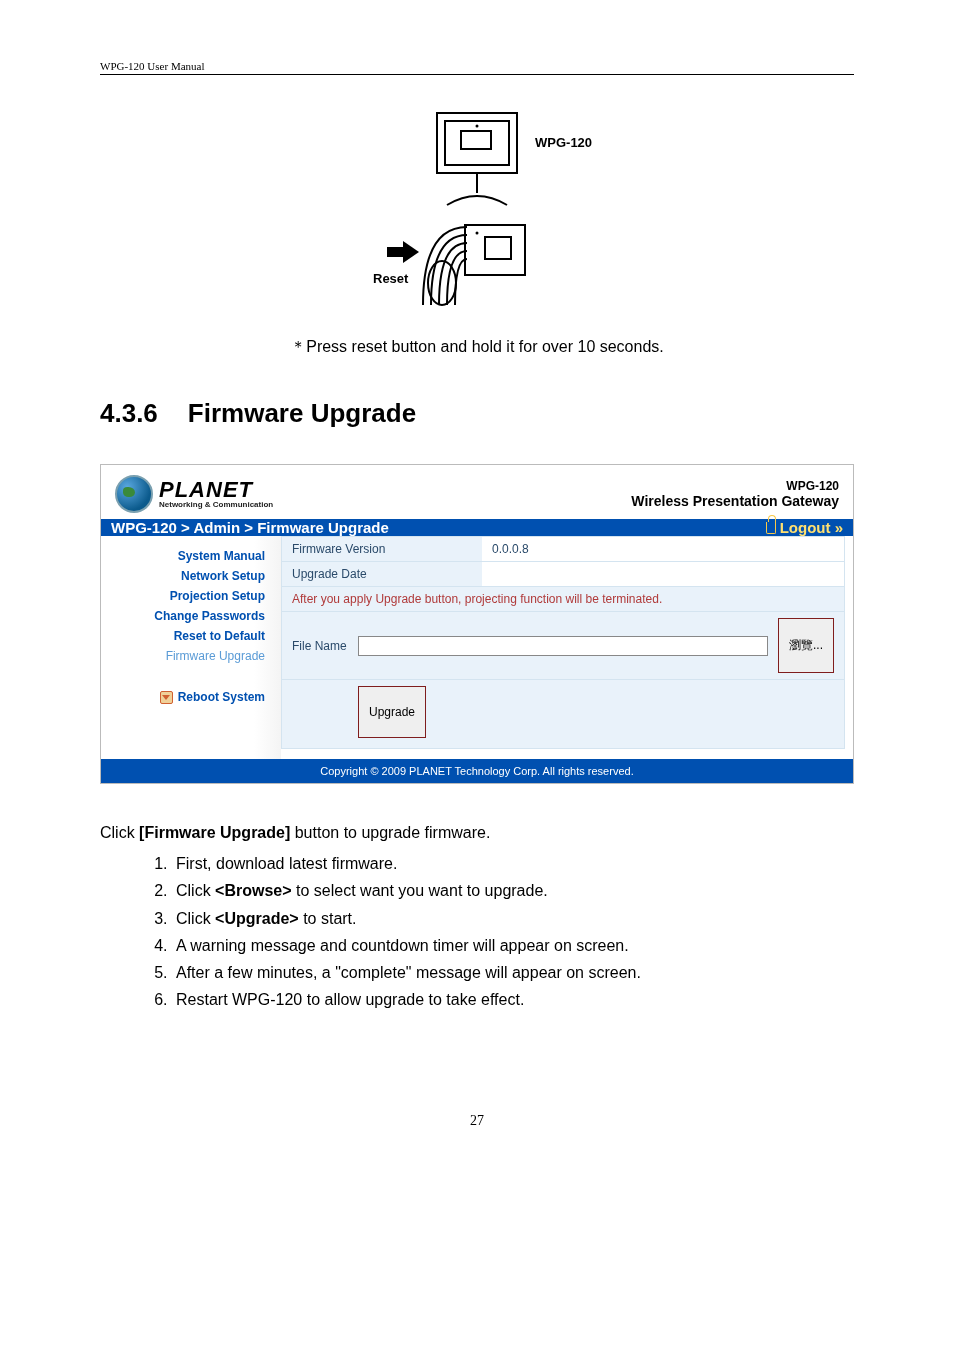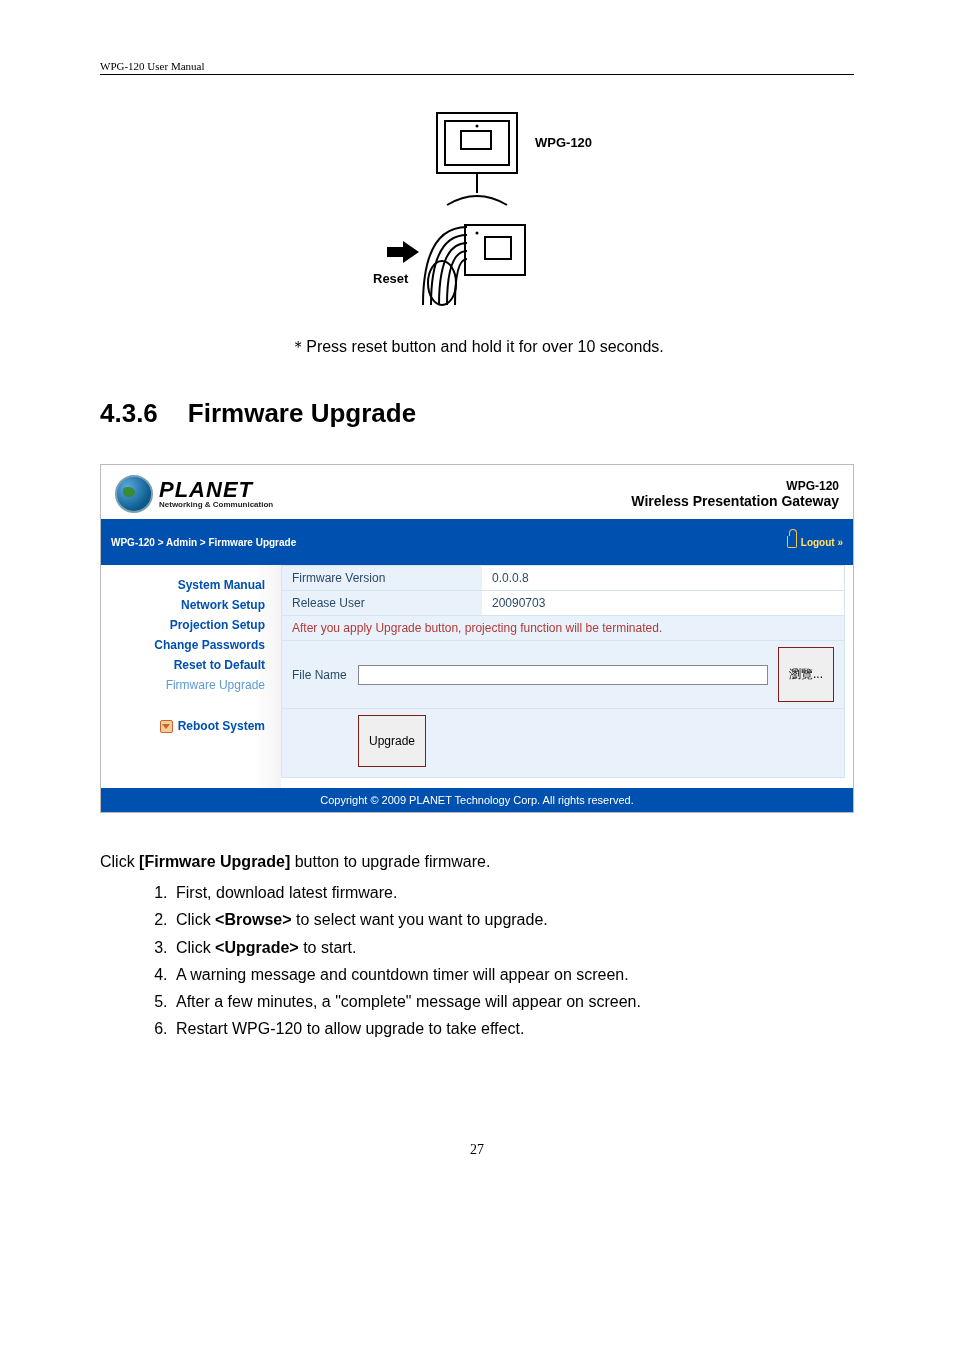--- a/index.html
+++ b/index.html
@@ -62,24 +62,24 @@
   .logo-text { display:flex; flex-direction:column; line-height:1; }
   .logo-text .big { font-weight: 900; font-size: 22px; color:#000; font-style: italic; letter-spacing:1px;}
   .logo-text .small { font-size: 8px; color:#222; font-weight:bold;}
   .top-right { margin-left:auto; text-align:right; }
   .top-right .model { font-weight: bold; font-size: 12px; }
   .top-right .tagline { font-weight: bold; font-size: 14px; }
   .breadcrumb-bar {
     background: #0050b0;
     color: #fff;
     font-weight: bold;
-    font-size: 10px;
+    font-size: 15px;
     display: flex;
     align-items: center;
-    padding: 17px 10px;
+    padding: 0 10px;
   }
   .breadcrumb-bar .crumb { }
   .breadcrumb-bar .logout {
     margin-left: auto;
     color: #ffe070;
     display:flex; align-items:center; gap:4px;
   }
   .lock-icon {
     width:10px; height:12px; border:1.5px solid #f7c848; border-top:none;
     border-radius:0 0 2px 2px; position:relative; display:inline-block;
@@ -232,22 +232,21 @@
         <span class="reboot-icon"></span>
         <span>Reboot System</span>
       </div>
     </div>
     <div class="content-panel">
       <div class="row">
         <div class="label">Firmware Version</div>
         <div class="value">0.0.0.8</div>
       </div>
       <div class="row">
-        <div class="label">Release User</div>
-        <div class="value">20090703</div>
+        <div class="label">Upgrade Date</div>
       </div>
       <div class="warn-row">After you apply Upgrade button, projecting function will be terminated.</div>
       <div class="file-row">
         <span class="flabel">File Name</span>
         <input type="text" value="" style="">
         <button class="browse-btn">瀏覽...</button>
       </div>
       <div class="upgrade-row">
         <button class="upgrade-btn">Upgrade</button>
       </div>

